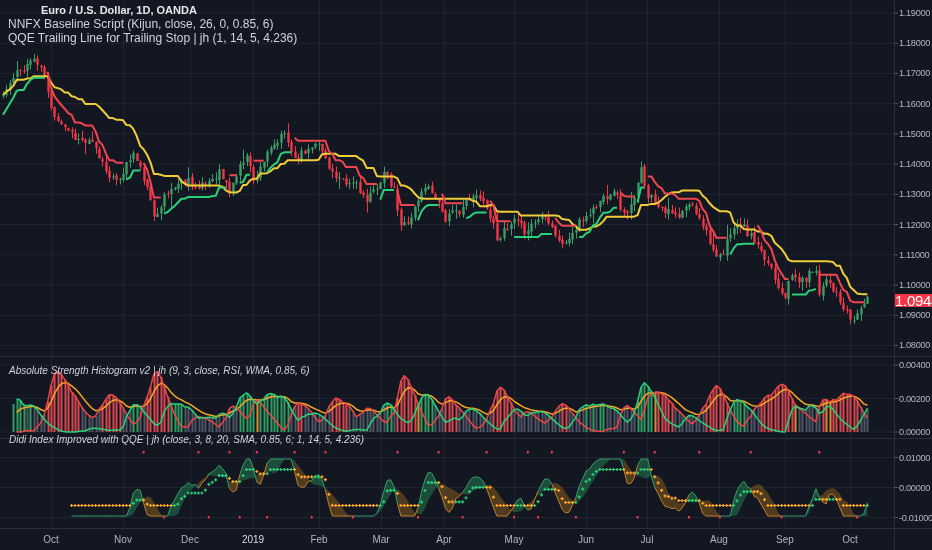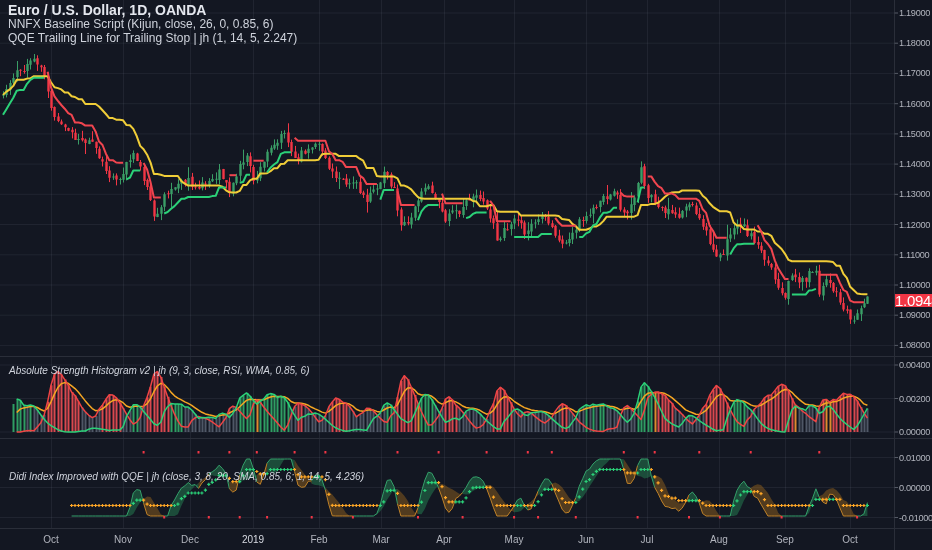--- a/index.html
+++ b/index.html
@@ -1,37 +1,37 @@
 <!DOCTYPE html>
 <html><head>
 <meta charset="utf-8">
 <style>
   html,body{margin:0;padding:0;background:#0d1017;}
   .chart-root{position:relative;width:932px;height:550px;background:#131722;overflow:hidden;
     font-family:"Liberation Sans",sans-serif;-webkit-font-smoothing:antialiased;}
   svg{position:absolute;left:0;top:0;display:block;}
   .legend{position:absolute;left:8px;top:3px;z-index:5;}
-  .legend .t1{font-size:14px;font-weight:700;color:#e4e7ee;line-height:14px;white-space:nowrap;}
+  .legend .t1{font-size:11px;font-weight:700;color:#e4e7ee;line-height:14px;white-space:nowrap;margin-left:33px;}
   .legend .t2{font-size:12px;color:#cfd3dc;line-height:14px;white-space:nowrap;}
   .pane-label{position:absolute;left:9px;z-index:5;font-size:10px;color:#cfd3dc;white-space:nowrap;font-style:italic;}
   .pane-label.ash{top:365px;}
-  .pane-label.didi{top:471px;text-align:center;}
+  .pane-label.didi{top:434px;text-align:center;}
   .price-tag{position:absolute;left:895px;top:294px;width:37px;height:13px;background:#f23645;
     color:#fff;font-size:15px;line-height:13px;text-align:center;z-index:6;letter-spacing:-0.3px;}
   text{font-family:"Liberation Sans",sans-serif;}
 </style>
 </head>
 <body>
 
 <div class="chart-root">
 
   <div class="legend">
     <div class="t1">Euro / U.S. Dollar, 1D, OANDA</div>
     <div class="t2">NNFX Baseline Script (Kijun, close, 26, 0, 0.85, 6)</div>
-    <div class="t2">QQE Trailing Line for Trailing Stop | jh (1, 14, 5, 2.247)</div>
+    <div class="t2">QQE Trailing Line for Trailing Stop | jh (1, 14, 5, 4.236)</div>
   </div>
 
   <div class="pane-label ash">Absolute Strength Histogram v2 | jh (9, 3, close, RSI, WMA, 0.85, 6)</div>
   <div class="pane-label didi">Didi Index Improved with QQE | jh (close, 3, 8, 20, SMA, 0.85, 6; 1, 14, 5, 4.236)</div>
 
   <svg id="chart" width="932" height="550" viewBox="0 0 932 550">
     <defs>
       <clipPath id="clipMain">
           <rect x="0" y="0" width="894" height="356"></rect>
         </clipPath>

